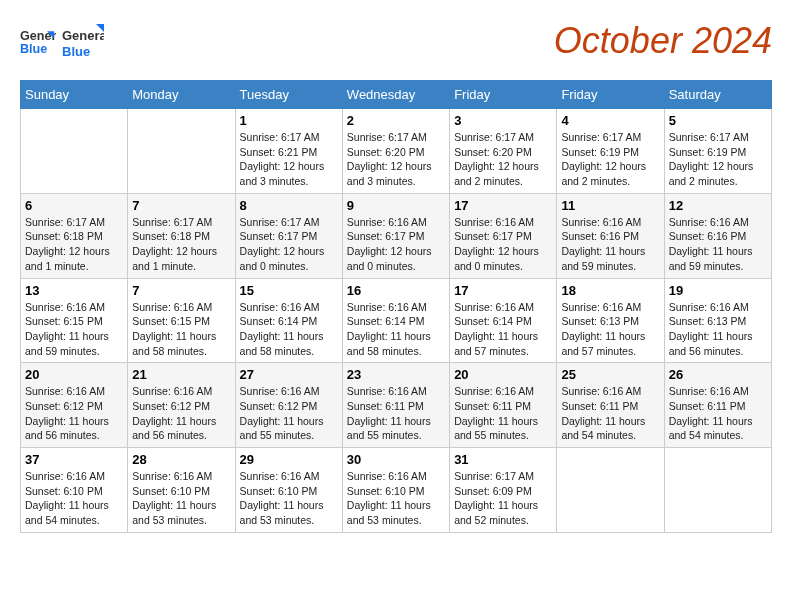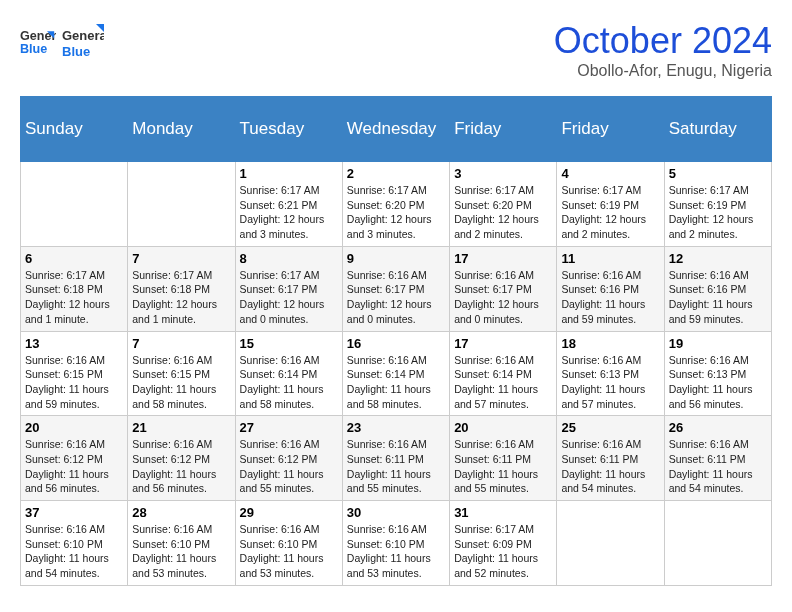--- a/index.html
+++ b/index.html
@@ -24,38 +24,39 @@
       width: 36px;
       height: 36px;
       margin-right: 4px;
     }
     .title-block {
       text-align: right;
     }
     .month-title {
       font-size: 36px;
       font-weight: 300;
-      color: #1d4ed8;
+      color: #c2410c;
+      font-style: italic;
     }
     .location {
       font-size: 16px;
       color: #555;
     }
     table {
       width: 100%;
       border-collapse: collapse;
       font-size: 11px;
     }
     thead tr th {
       background-color: #3b82c4;
       color: #fff;
-      padding: 22px 4px;
+      padding: 6px 4px;
       text-align: left;
       font-weight: normal;
-      font-size: 17px;
+      font-size: 13px;
       border: 1px solid #3b82c4;
     }
     tbody tr td {
       border: 1px solid #ccc;
       vertical-align: top;
       padding: 4px;
       width: 107px;
       min-height: 80px;
       background: #fff;
     }
@@ -92,21 +93,20 @@
         <svg width="44" height="44" viewBox="0 0 44 44">
           <text x="2" y="20" font-size="13" font-weight="bold" fill="#333" font-family="Arial">General</text>
           <text x="2" y="36" font-size="13" font-weight="bold" fill="#1a73e8" font-family="Arial">Blue</text>
           <polygon points="36,4 44,4 44,12" fill="#1a73e8"></polygon>
         </svg>
       </div>
     </div>
   </div>
   <div class="title-block">
     <div class="month-title">October 2024</div>
-    <div class="location">Obollo-Afor, Enugu, Nigeria</div>
   </div>
 </div>
 
 <table>
   <thead>
     <tr>
     <th>Sunday</th>
         <th>Monday</th>
         <th>Tuesday</th>
         <th>Wednesday</th>

